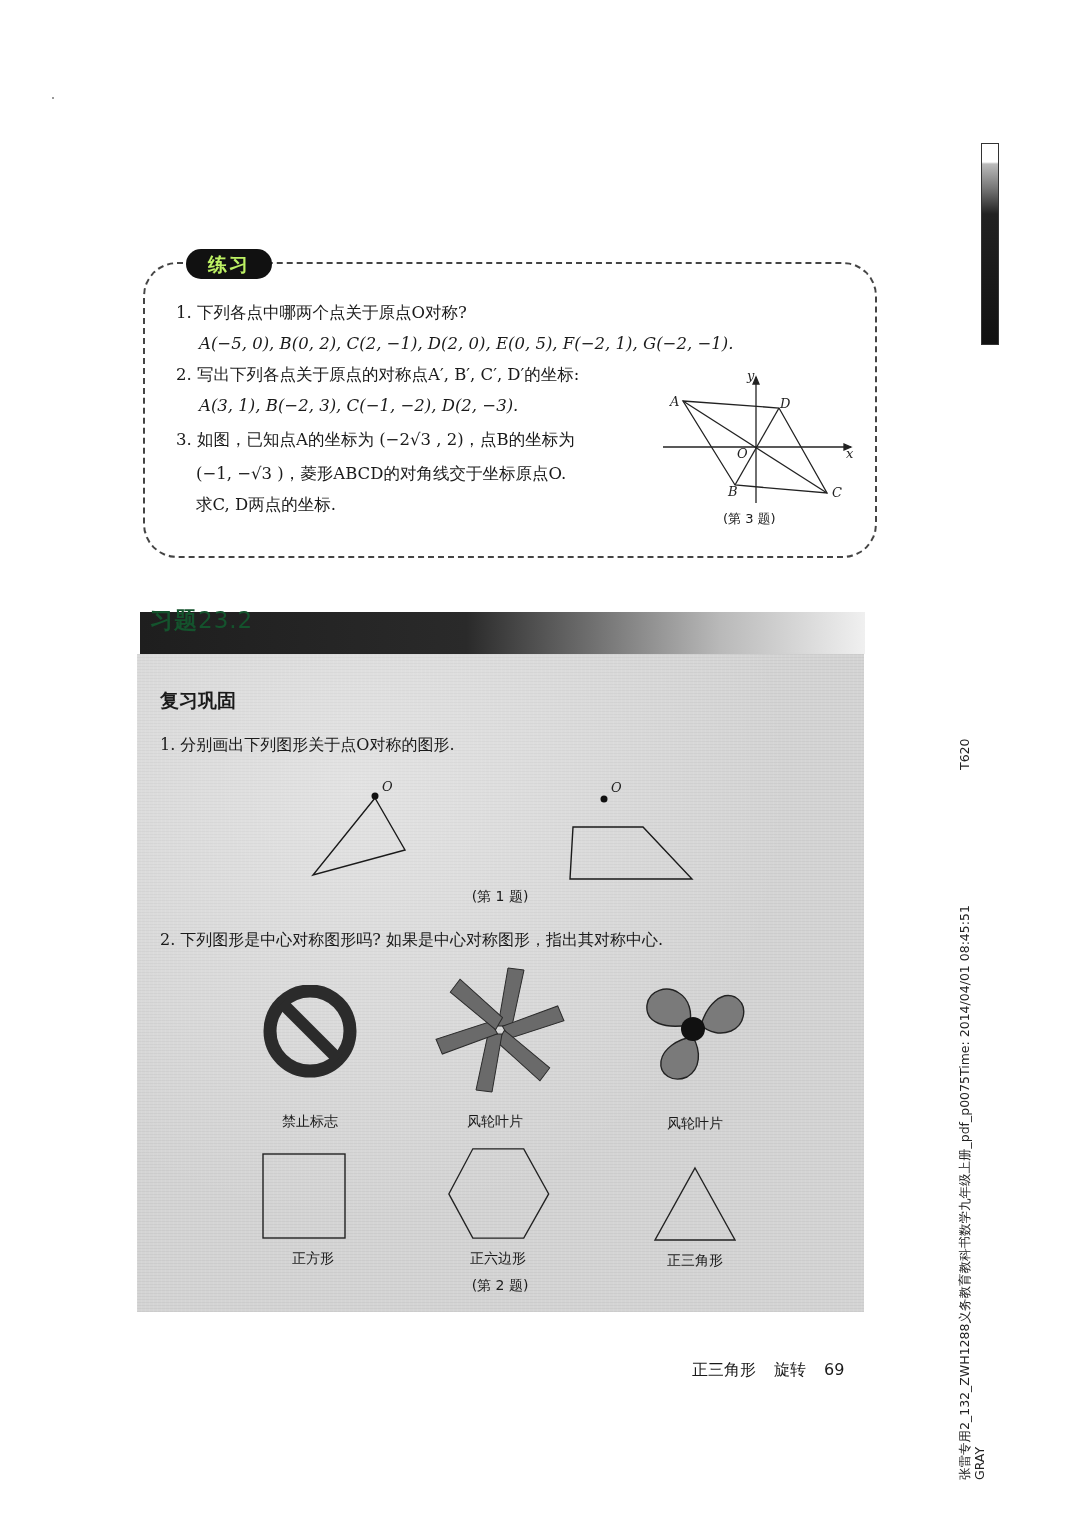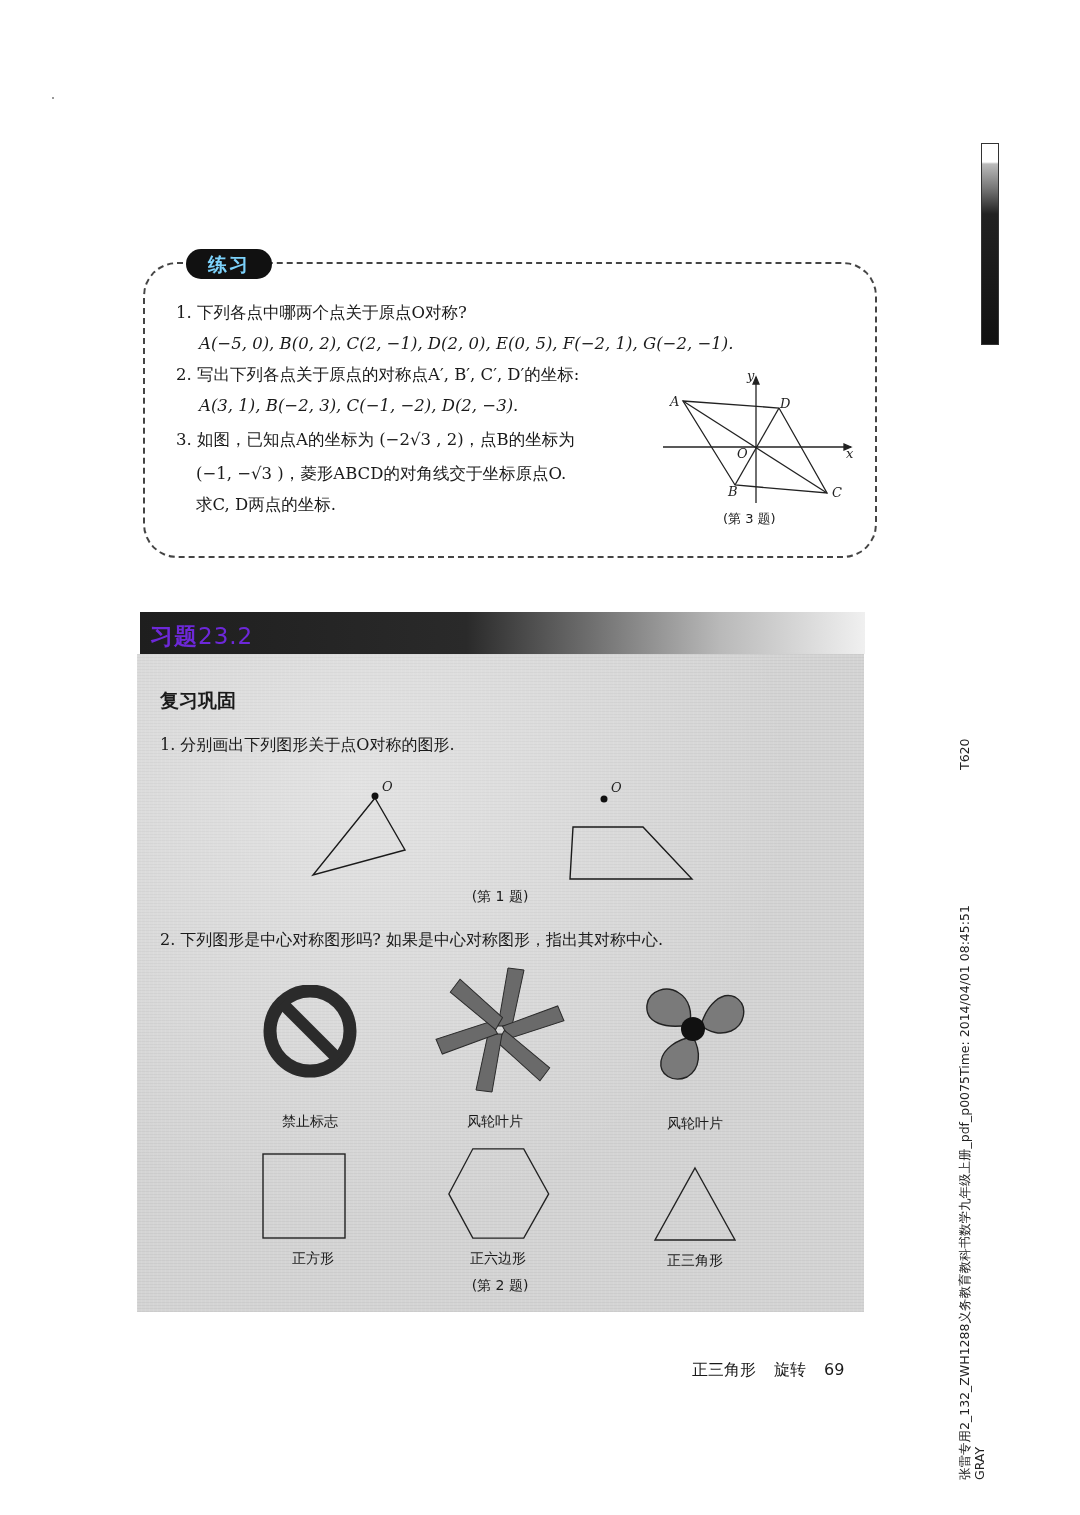--- a/index.html
+++ b/index.html
@@ -11,31 +11,31 @@
   .abs { position: absolute; }
   .dot-tl { left: 52px; top: 97px; width: 2px; height: 2px; background: #999; }
 
   
   .strip { left: 981px; top: 143px; width: 16px; height: 200px;
     border: 1px solid #333; background: linear-gradient(#fff 0, #fff 9%, #bbb 10%, #777 22%, #222 35%, #111 100%); }
 
   
   .practice { left: 143px; top: 262px; width: 730px; height: 292px;
     border: 2px dashed #444; border-radius: 34px; }
-  .practice-tag { left: 186px; top: 249px; width: 86px; height: 30px; background: #111; color: #7dd3fc;
+  .practice-tag { left: 186px; top: 249px; width: 86px; height: 30px; background: #111; color: #bef264;
     border-radius: 15px; font-family: "DejaVu Sans", sans-serif; font-weight: bold; font-size: 19px;
     text-align: center; line-height: 30px; letter-spacing: 2px; }
   .ptext { font-size: 16.5px; line-height: 24px; white-space: nowrap; }
 
   .fig3-cap { font-family: "DejaVu Sans", sans-serif; font-size: 13px; }
 
   
   .ex-header { left: 140px; top: 612px; width: 725px; height: 42px;
     background: linear-gradient(90deg, #1e1e1e 0%, #2a2a2a 45%, #6e6e6e 62%, #b9b9b9 80%, #f0f0f0 100%); }
-  .ex-title { left: 150px; top: 621px; color: #6d28d9; font-family: "DejaVu Sans", sans-serif;
+  .ex-title { left: 150px; top: 605px; color: #14532d; font-family: "DejaVu Sans", sans-serif;
     font-size: 23px; font-weight: bold; letter-spacing: 1px; }
   .ex-title span.num { font-weight: normal; }
   .ex-body { left: 137px; top: 654px; width: 727px; height: 658px;
     background-color: #d4d4d4;
     background-image:
       radial-gradient(circle at 30% 20%, rgba(255,255,255,0.35) 0, rgba(255,255,255,0) 60%),
       repeating-linear-gradient(0deg, rgba(0,0,0,0.04) 0 1px, transparent 1px 3px),
       repeating-linear-gradient(90deg, rgba(255,255,255,0.08) 0 1px, transparent 1px 4px); }
   .section-h { left: 160px; top: 688px; font-family: "DejaVu Sans", sans-serif; font-weight: bold; font-size: 19px; }
   .q { font-size: 16px; white-space: nowrap; }

